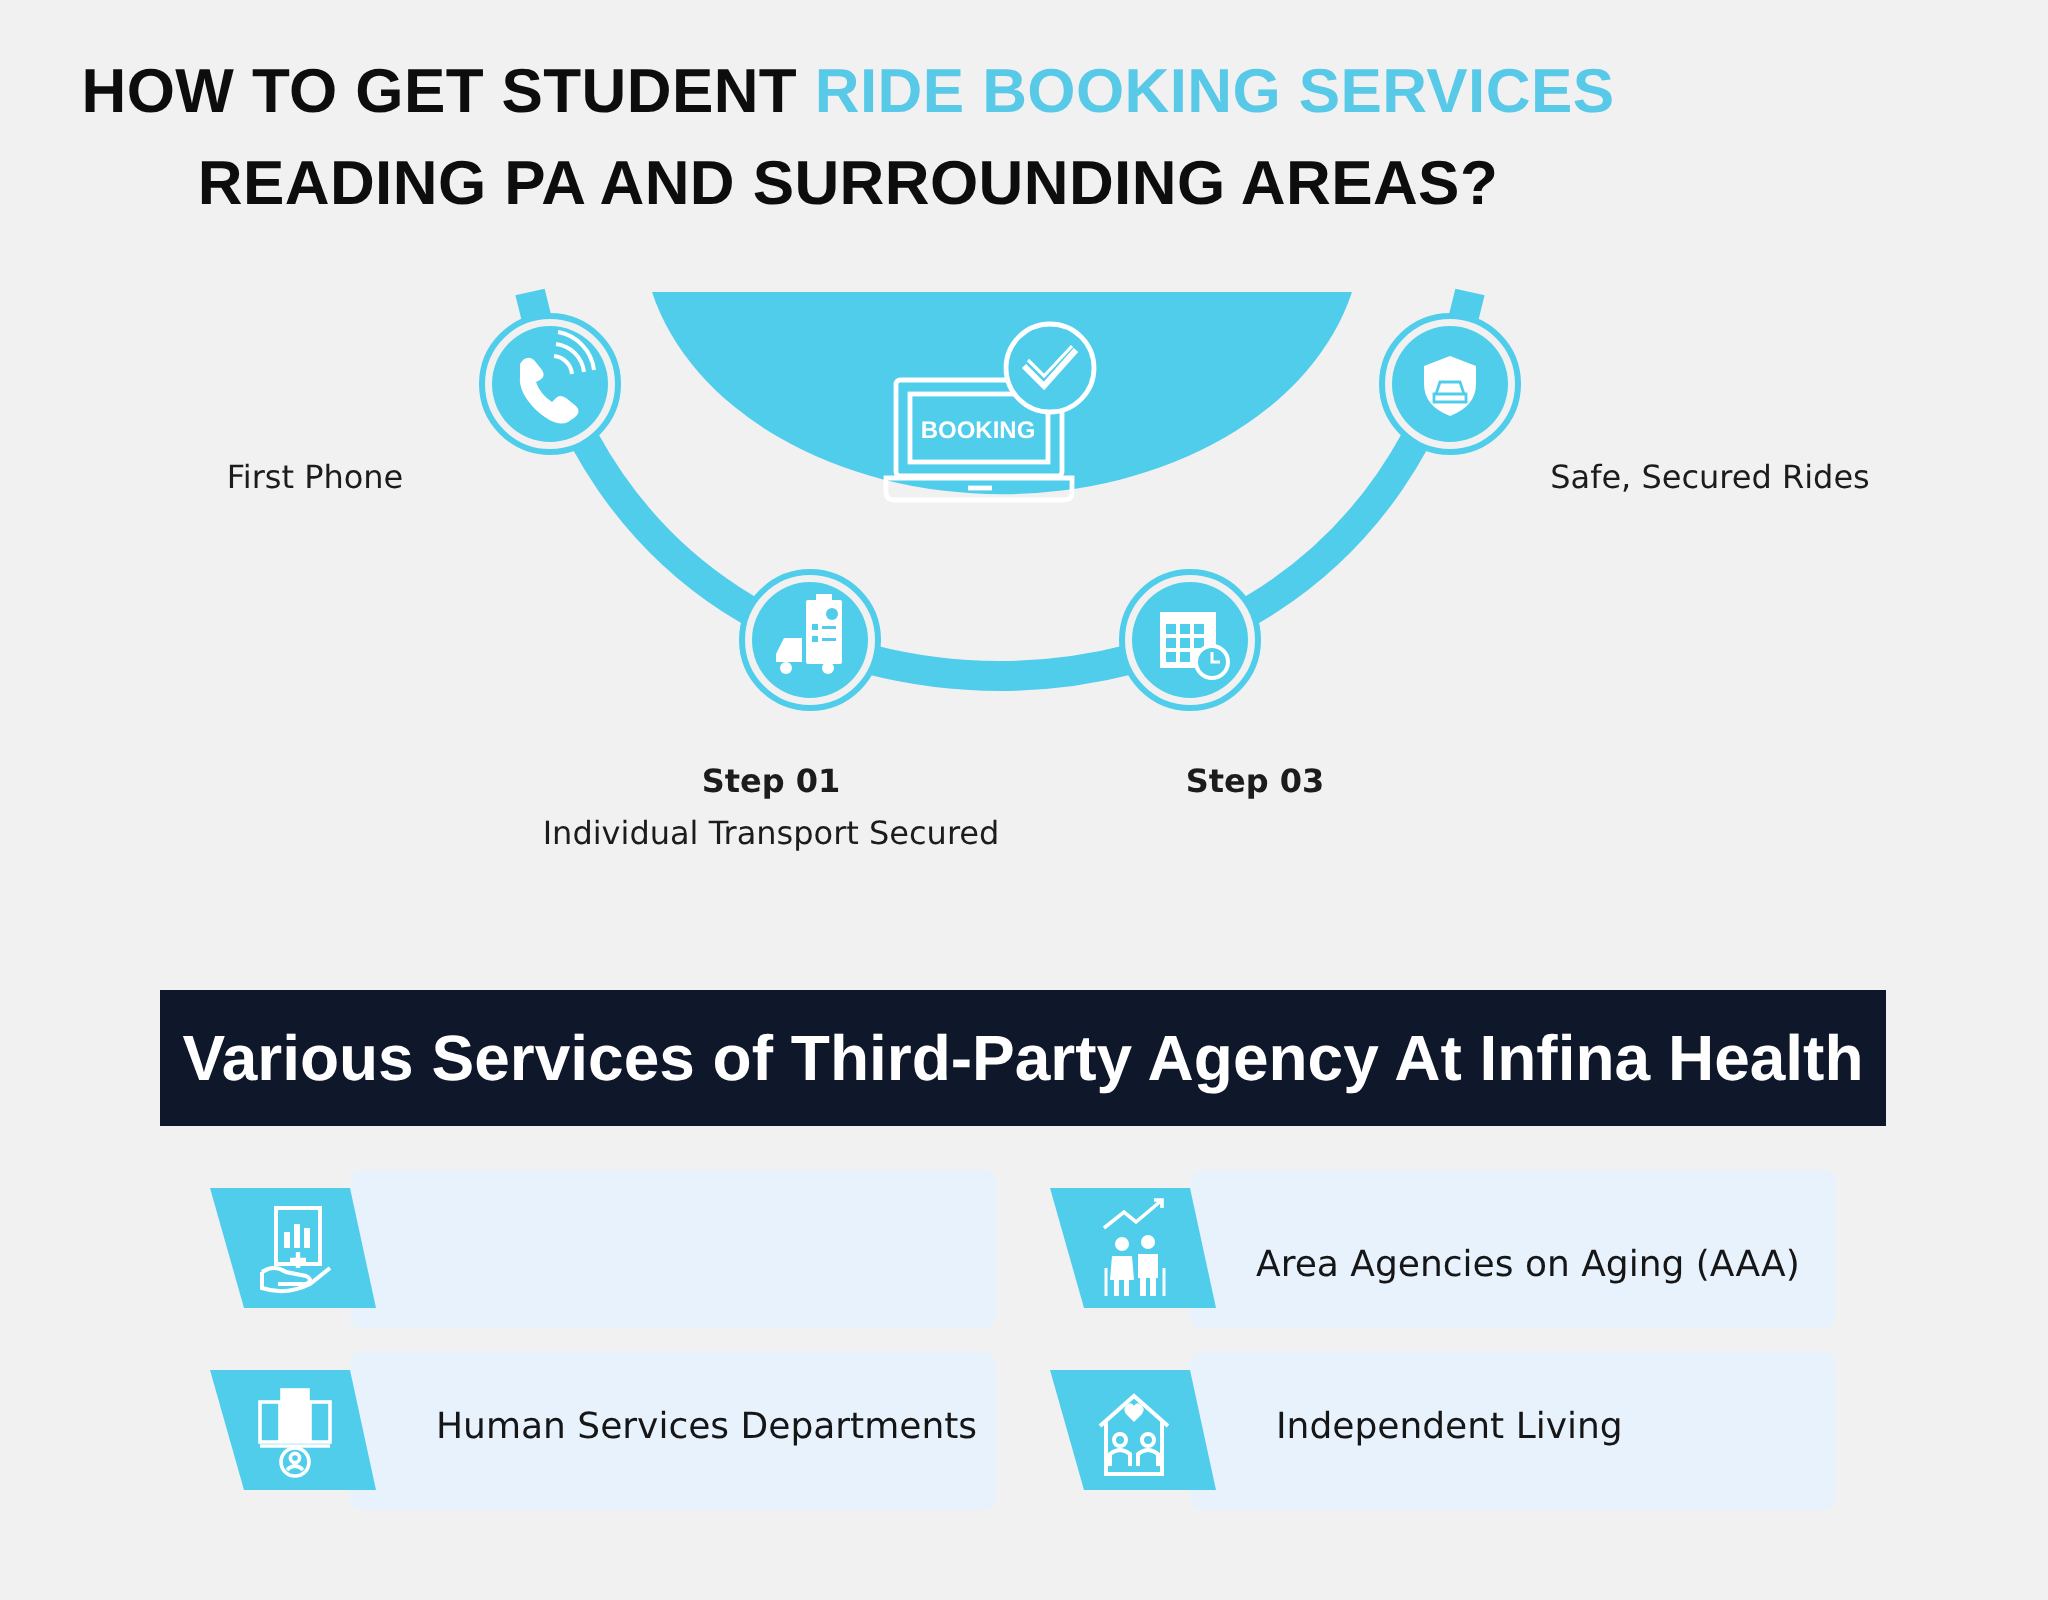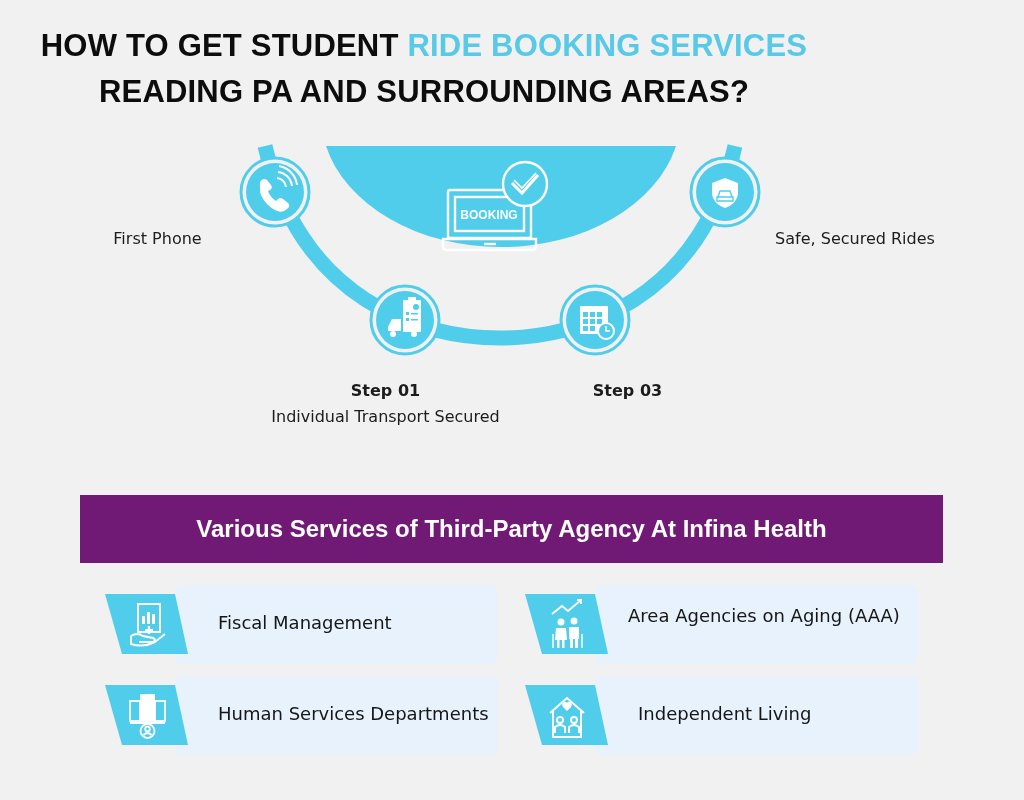--- a/index.html
+++ b/index.html
@@ -4,21 +4,21 @@
 <style>
   html, body { margin:0; padding:0; }
   body { width:1024px; height:800px; background:#f1f1f2; position:relative; overflow:hidden; font-family:"DejaVu Sans","Liberation Sans",sans-serif; color:#111; }
   .title { position:absolute; left:0; width:848px; text-align:center; font-family:"Liberation Sans",sans-serif; font-weight:700; font-size:31px; letter-spacing:0.2px; color:#0d0d0d; }
   .title .accent { color:#59c9e8; }
   #t1 { top:28px; }
   #t2 { top:74px; }
   svg.diagram { position:absolute; left:0; top:0; }
   .step { position:absolute; text-align:center; font-size:16px; line-height:26px; color:#1c1c1c; }
   .step .num { font-weight:700; font-size:16px; }
-  .banner { position:absolute; left:80px; top:495px; width:863px; height:68px; background:#701a75; color:#fff; display:flex; align-items:center; justify-content:center; font-family:"Liberation Sans",sans-serif; font-weight:700; font-size:24px; }
+  .banner { position:absolute; left:80px; top:495px; width:863px; height:68px; background:#0f172a; color:#fff; display:flex; align-items:center; justify-content:center; font-family:"Liberation Sans",sans-serif; font-weight:700; font-size:32px; }
   .card { position:absolute; height:79px; }
   .card .bg { position:absolute; top:0; bottom:0; background:#e8f2fd; border-radius:6px; }
   .card .tag { position:absolute; }
   .card .label { position:absolute; font-size:18px; color:#161616; white-space:nowrap; }
 </style>
 </head>
 <body>
 
 <div class="title" id="t1"><span>HOW TO GET STUDENT </span><span class="accent">RIDE BOOKING SERVICES</span></div>
 <div class="title" id="t2">READING PA AND SURROUNDING AREAS?</div>
@@ -119,42 +119,41 @@
       <rect x="33" y="10" width="22" height="28"></rect>
       <path d="M26 42 q6 -4 12 0 l10 2 q4 2 0 4 l-14 0 M26 42 l0 8 q12 4 24 -2 l10 -8"></path>
     </g>
     <g fill="#fff">
         <rect x="37" y="22" width="3" height="8"></rect>
         <rect x="42" y="18" width="3" height="12"></rect>
         <rect x="47" y="20" width="3" height="10"></rect>
       </g>
     <path d="M44 32 l0 8 M40 36 l8 0" stroke="#fff" stroke-width="2.2"></path>
   </svg>
-  <div class="label" style="left:113px; top:27px;">Fiscal Management</div>
 </div>
 
 <div class="card" style="left:525px; top:585px; width:393px;">
   <div class="bg" style="left:70px; right:0;"></div>
   <svg class="tag" width="85" height="62" style="left:0; top:9px;">
     <polygon points="0,0 70,0 83,60 17,60" fill="#51cdec"></polygon>
     <path d="M27 20 l10 -8 l6 5 l13 -11 M52 6 l4 0 l0 4" stroke="#fff" stroke-width="1.8" fill="none"></path>
     <g fill="#fff">
       <circle cx="36" cy="28" r="3.5"></circle>
         <path d="M31 34 l10 0 l1 12 l-12 0 z"></path>
         <rect x="32" y="46" width="2.5" height="8"></rect>
         <rect x="37" y="46" width="2.5" height="8"></rect>
       <circle cx="49" cy="27" r="3.5"></circle>
         <path d="M44 33 l10 0 l0 12 l-10 0 z"></path>
         <rect x="45" y="45" width="3" height="9"></rect>
         <rect x="50" y="45" width="3" height="9"></rect>
     </g>
     <line x1="28" y1="40" x2="28" y2="54" stroke="#fff" stroke-width="1.5"></line>
     <line x1="57" y1="40" x2="57" y2="54" stroke="#fff" stroke-width="1.5"></line>
   </svg>
-  <div class="label" style="left:103px; top:20px;">Area Agencies on Aging (AAA)</div>
+  <div class="label" style="left:103px; top:37px;">Area Agencies on Aging (AAA)</div>
 </div>
 
 <div class="card" style="left:105px; top:676px; width:393px;">
   <div class="bg" style="left:70px; right:0;"></div>
   <svg class="tag" width="85" height="62" style="left:0; top:9px;">
     <polygon points="0,0 70,0 83,60 17,60" fill="#51cdec"></polygon>
     <g fill="none" stroke="#fff" stroke-width="1.8">
       <rect x="25" y="16" width="10" height="20"></rect>
         <rect x="50" y="16" width="10" height="20"></rect>
       <rect x="36" y="10" width="13" height="26" fill="#fff"></rect>

